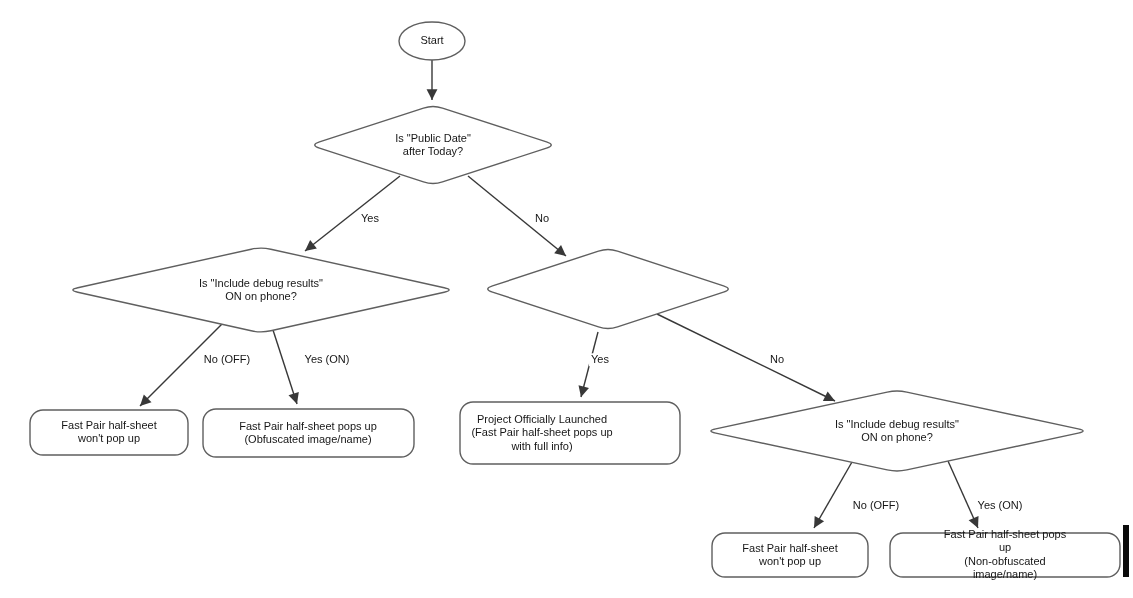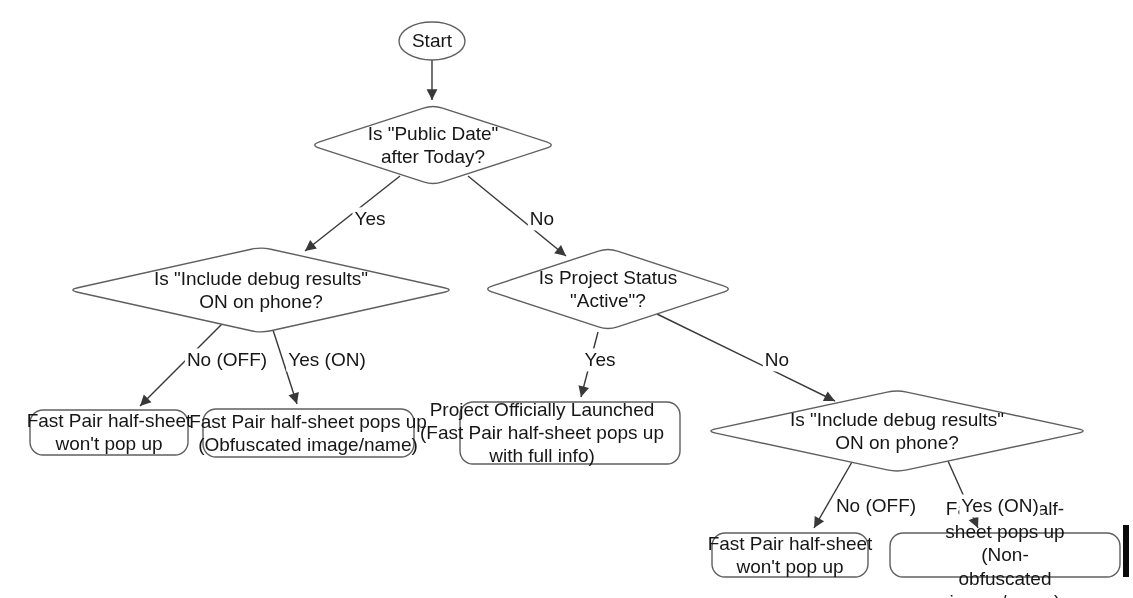--- a/index.html
+++ b/index.html
@@ -21,21 +21,21 @@
     stroke: var(--arrow_stroke, #383838);
     stroke-width: 1.4;
     fill: none;
     marker-end: url(#arrowhead);
   }
   #arrowhead path { fill: var(--arrow_stroke, #383838); }
   .node-label, .edge-label {
     position: absolute;
     transform: translate(-50%, -50%);
     color: var(--text, #161616);
-    font-size: 19px;
+    font-size: 11px;
     line-height: 1.22;
     text-align: center;
     white-space: pre-line;
   }
   .edge-label {
     white-space: nowrap;
     background: var(--background, #ffffff);
     padding: 0 2px;
   }
   .cursor-bar {
@@ -88,22 +88,20 @@
       <rect class="shape" x="712" y="533" width="156" height="44" rx="13" ry="13"></rect>
       <rect class="shape" x="890" y="533" width="230" height="44" rx="13" ry="13"></rect>
     </g>
   </svg>
 
   <div class="node-label" style="left:432px; top:41px">Start</div>
   <div class="node-label" style="left:433px; top:145px">Is "Public Date"
 after Today?</div>
   <div class="node-label" style="left:261px; top:290px">Is "Include debug results"
 ON on phone?</div>
-  <div class="node-label" style="left:608px; top:289px">Is Project Status
-"Active"?</div>
   <div class="node-label" style="left:897px; top:431px">Is "Include debug results"
 ON on phone?</div>
   <div class="node-label" style="left:109px; top:432px">Fast Pair half-sheet
 won't pop up</div>
   <div class="node-label" style="left:308px; top:433px">Fast Pair half-sheet pops up
 (Obfuscated image/name)</div>
   <div class="node-label" style="left:542px; top:433px">Project Officially Launched
 (Fast Pair half-sheet pops up
 with full info)</div>
   <div class="node-label" style="left:790px; top:555px">Fast Pair half-sheet

